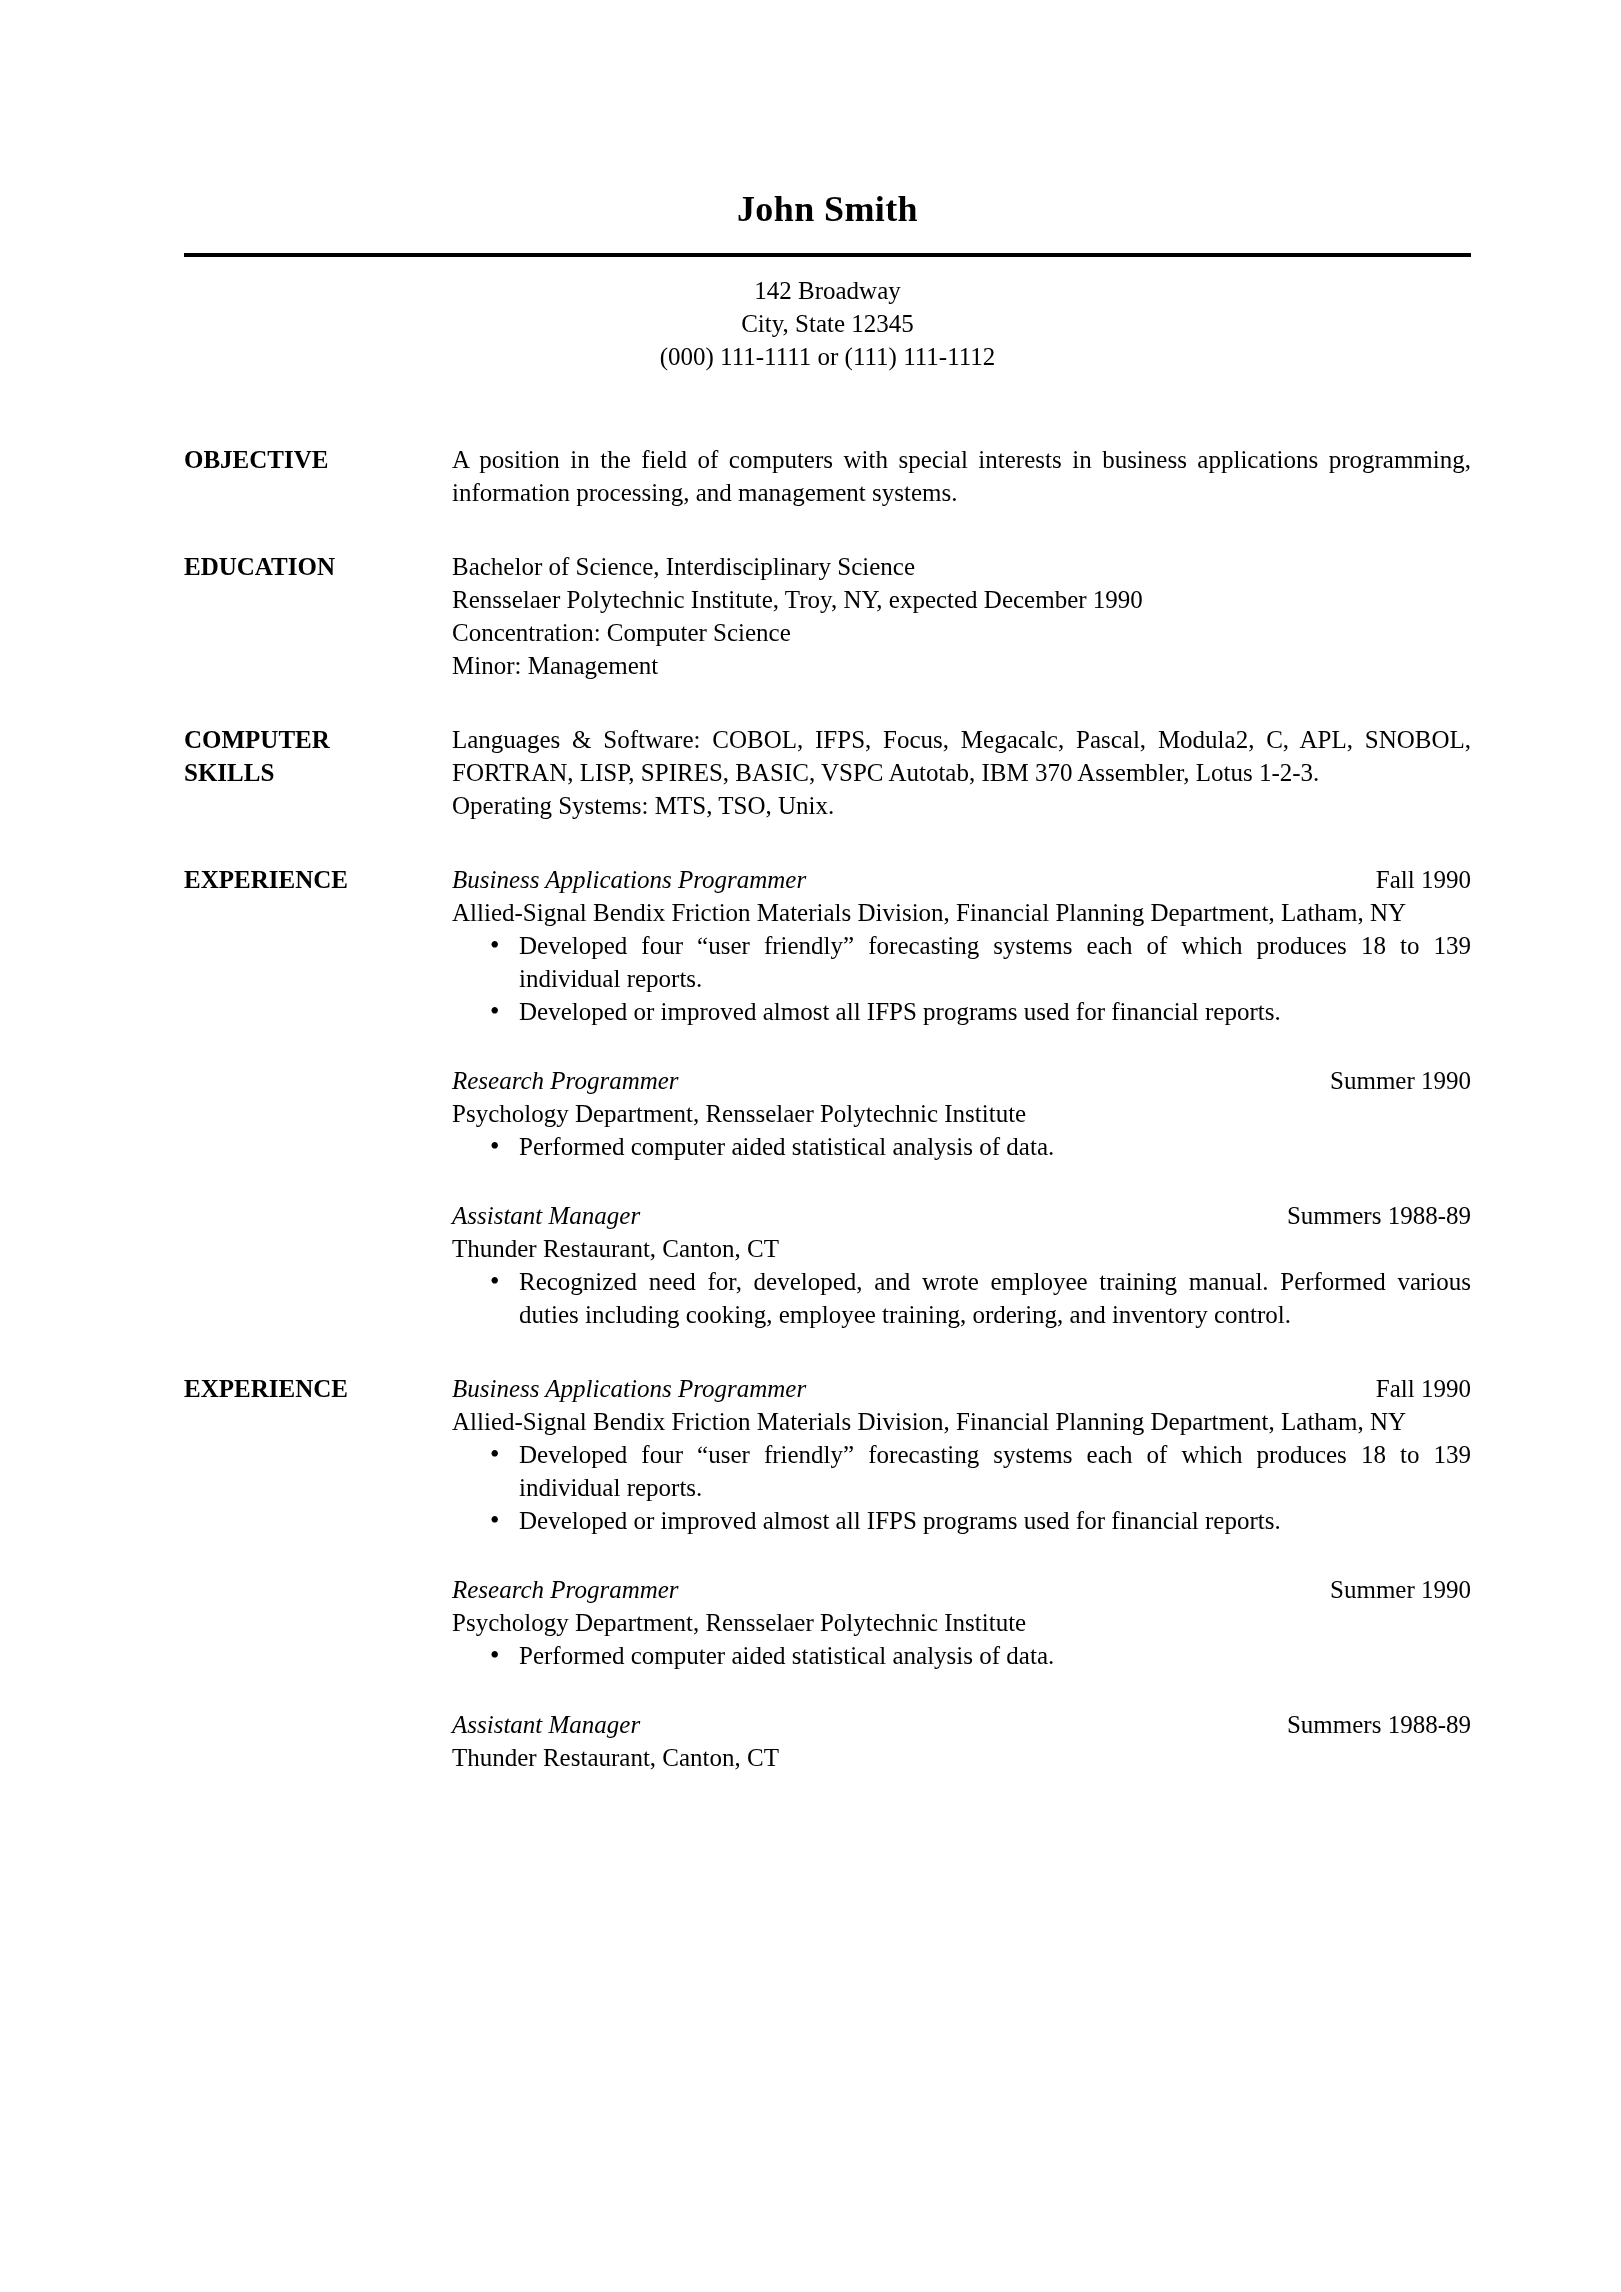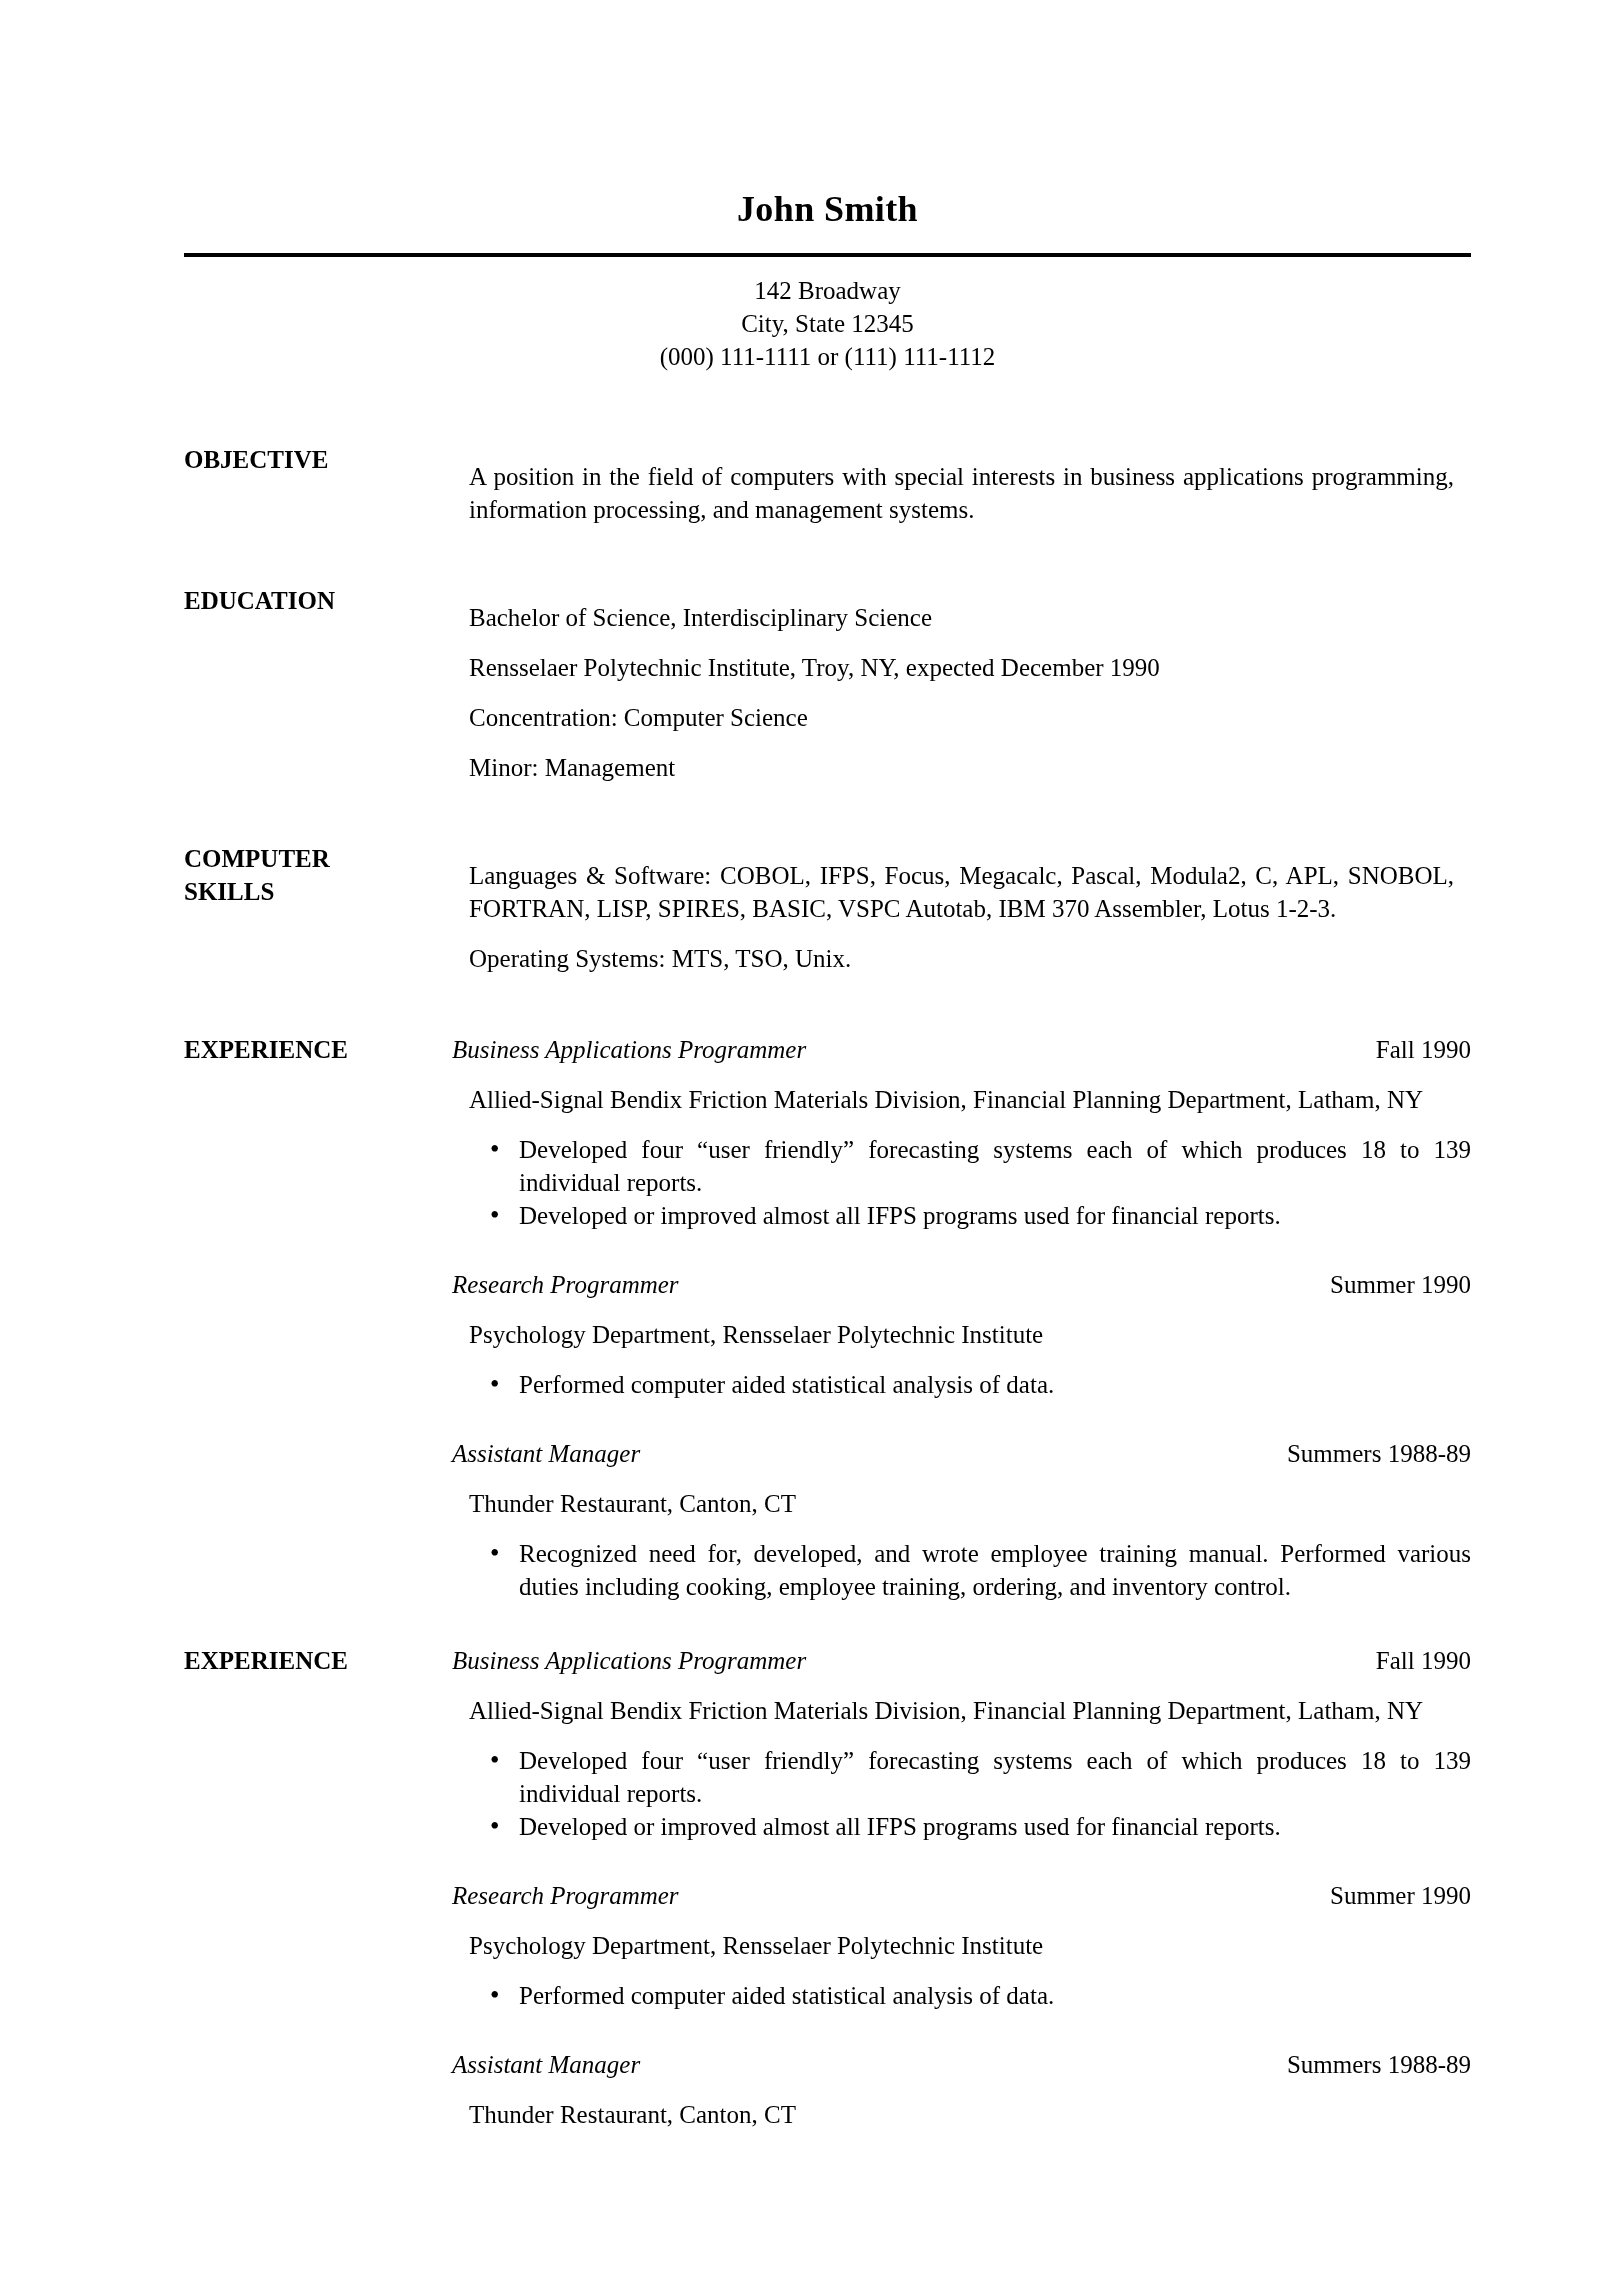--- a/index.html
+++ b/index.html
@@ -53,21 +53,21 @@
     flex: 0 0 268px;
     width: 268px;
     box-sizing: border-box;
     padding-right: 39px;
     font-weight: 700;
   }
   .content {
     flex: 1 1 auto;
     min-width: 0;
   }
-  p { margin: 17px; }
+  p { margin: 0; }
   .just { text-align: justify; }
   .it { }
   
   .job { margin-top: 36px; }
   .job.first-job { margin-top: 0; }
   .job-head {
     display: flex;
     justify-content: space-between;
     align-items: baseline;
   }

